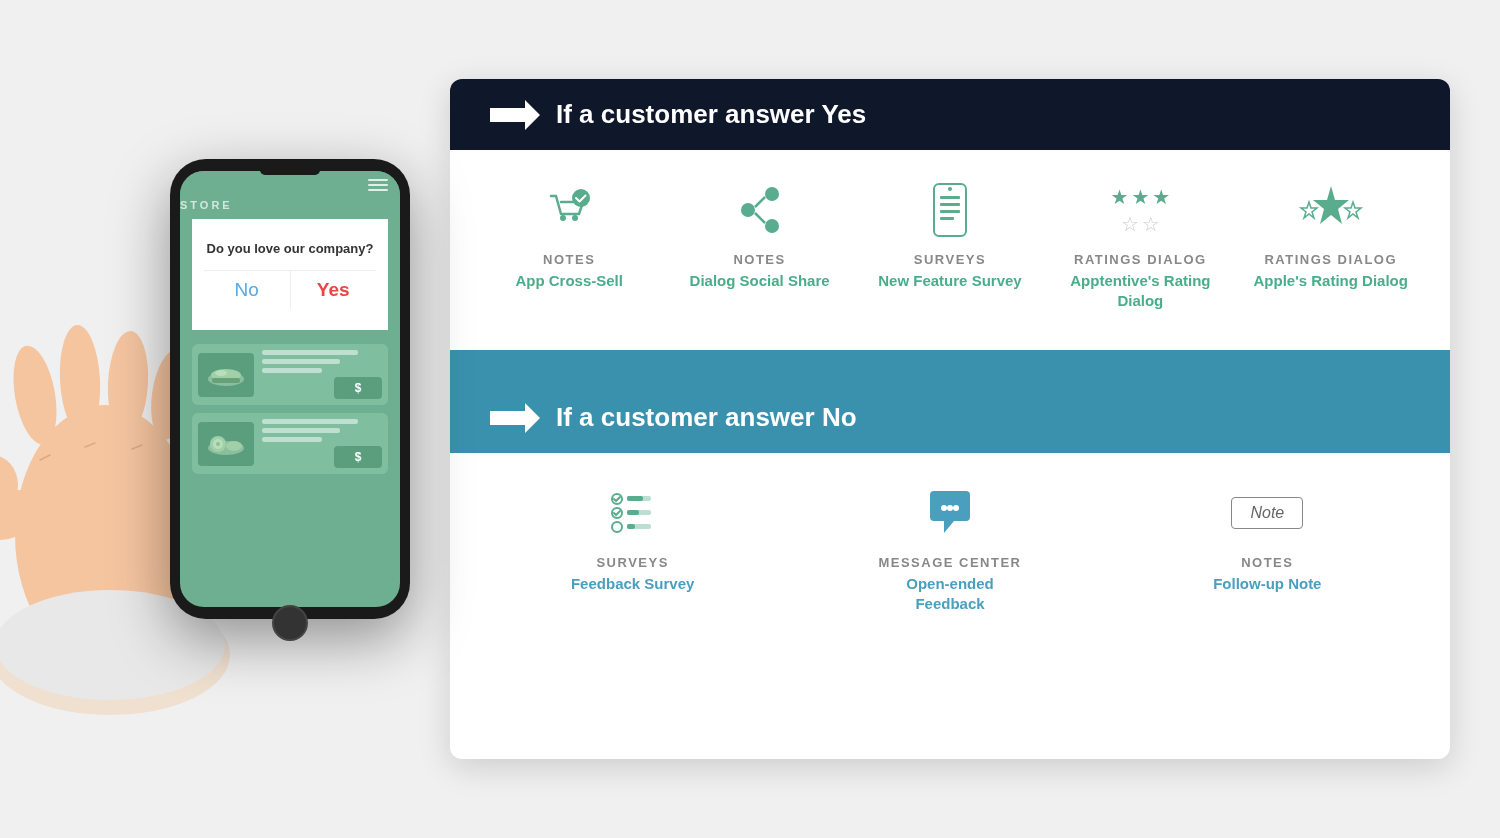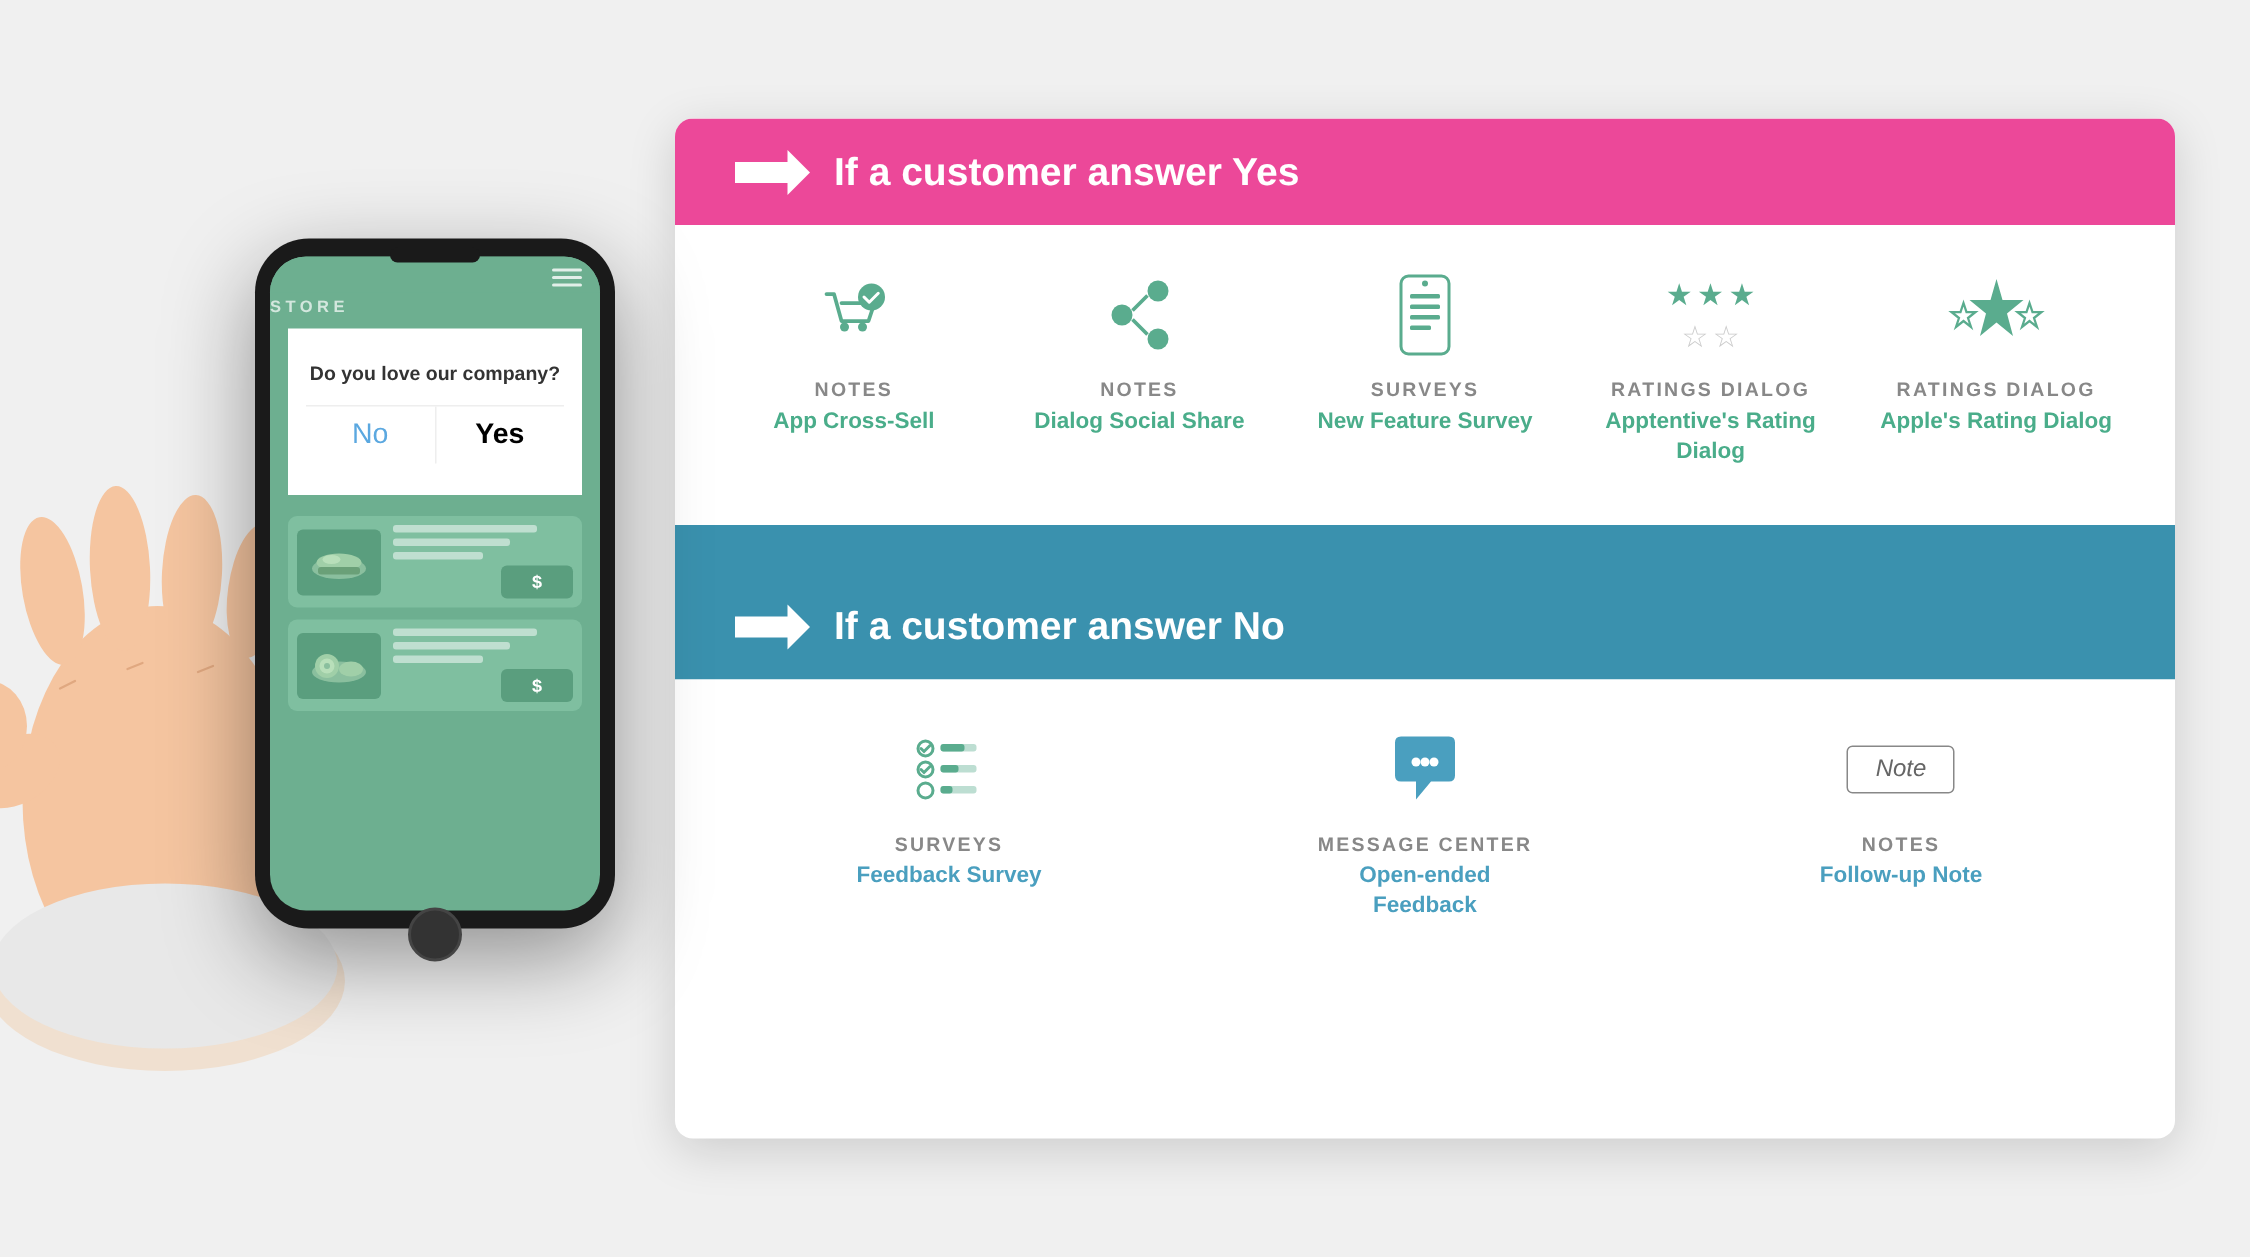--- a/index.html
+++ b/index.html
@@ -114,21 +114,21 @@
       flex: 1;
       padding: 8px;
       font-size: 19px;
       font-weight: 500;
       background: none;
       border: none;
       cursor: pointer;
     }
 
     .dialog-btn-no { color: #5ba8e0; border-right: 1px solid #eee; }
-    .dialog-btn-yes { color: #000000; font-weight: 700; text-align: center; }
+    .dialog-btn-yes { color: #ef4444; font-weight: 700; text-align: center; }
 
     .product-list {
       padding: 8px 12px;
       display: flex;
       flex-direction: column;
       gap: 8px;
       margin-top: 6px;
     }
 
     .product-item {
@@ -198,21 +198,21 @@
       height: 680px;
       background: white;
       border-radius: 12px;
       overflow: hidden;
       box-shadow: 0 8px 32px rgba(0,0,0,0.15);
       margin-left: -20px;
     }
 
     
     .yes-section {
-      background: #ec4899;
+      background: #0f172a;
       padding: 20px 40px;
       display: flex;
       align-items: center;
       gap: 20px;
     }
 
     .section-title {
       font-size: 26px;
       font-weight: 800;
       color: white;

